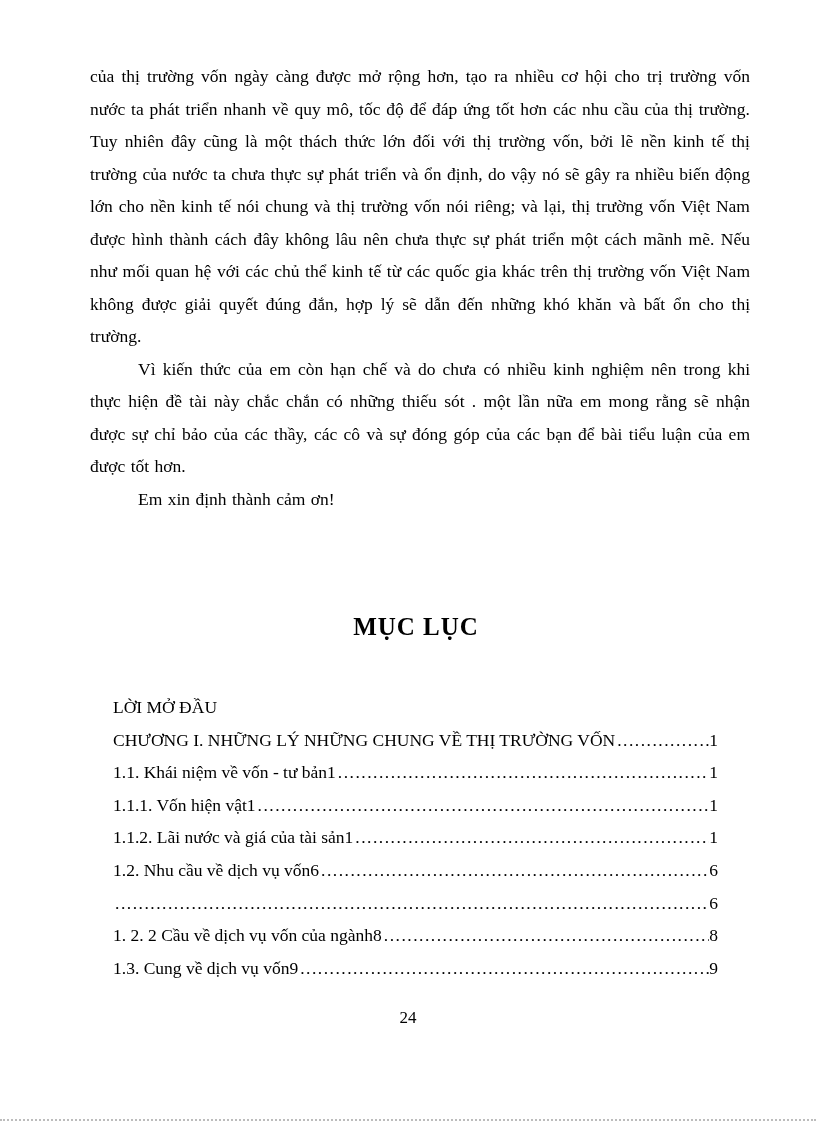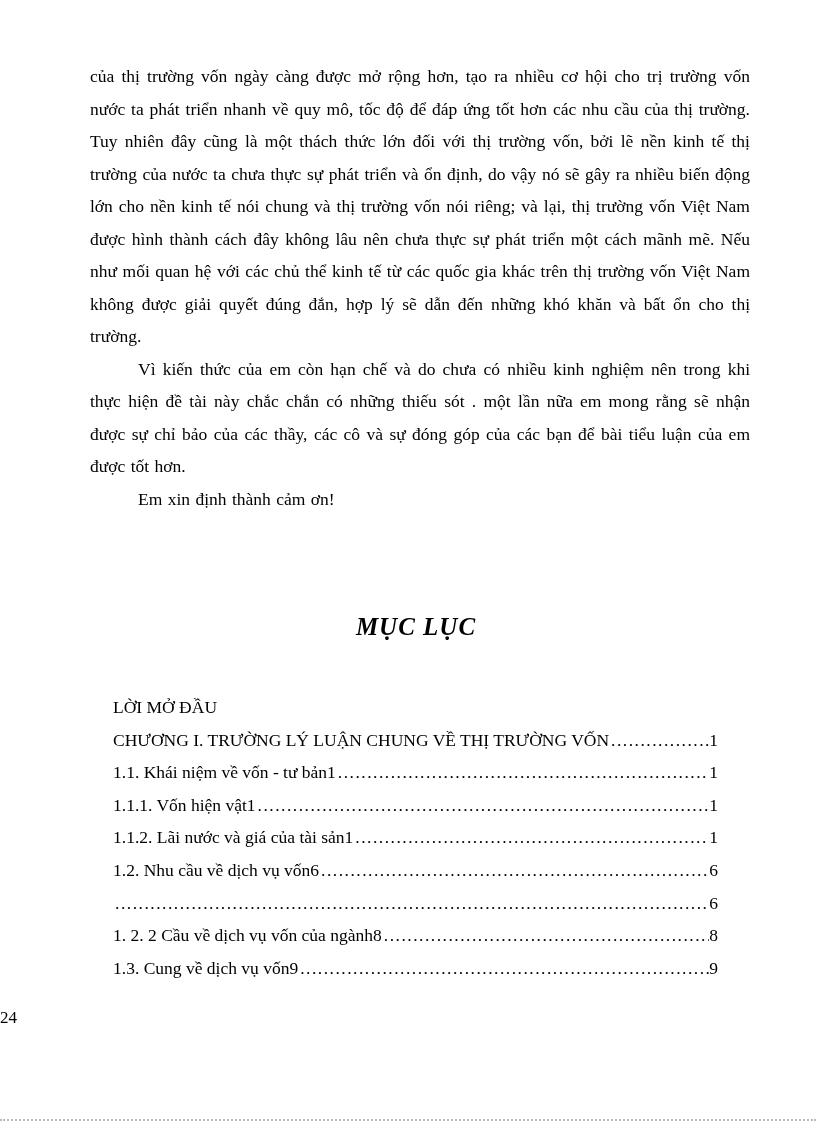--- a/index.html
+++ b/index.html
@@ -28,21 +28,20 @@
     word-spacing: 1px;
   }
   .para.indent { text-indent: 48px; }
   .para.closing { text-align: left; }
   .toc-title {
     margin: 98px 0 0 16px;
     text-align: center;
     font-size: 25px;
     font-weight: bold;
     letter-spacing: 1px;
-    font-style: italic;
   }
   .toc {
     margin: 50px 98px 0 113px;
   }
   .toc-row {
     display: flex;
     align-items: baseline;
     font-size: 17.5px;
     line-height: 32.6px;
   }
@@ -53,21 +52,21 @@
     white-space: nowrap;
     letter-spacing: 1.5px;
     margin-left: 2px;
   }
   .toc-page { white-space: nowrap; }
   .page-number {
     position: absolute;
     top: 1008px;
     left: 0;
     right: 0;
-    text-align: left;
+    text-align: center;
     font-size: 17px;
   }
   .bottom-border {
     position: absolute;
     left: 0;
     right: 0;
     bottom: 2px;
     border-top: 2px dotted #bcbcbc;
   }
 </style>
@@ -84,21 +83,21 @@
 
   <h1 class="toc-title">MỤC LỤC</h1>
 
   <div class="toc">
 
     <div class="toc-row">
       <span class="toc-label">LỜI MỞ ĐẦU</span>
     </div>
 
     <div class="toc-row">
-      <span class="toc-label">CHƯƠNG I. TRƯỜNG LÝ LUẬN CHUNG VỀ THỊ TRƯỜNG VỐN</span>
+      <span class="toc-label">CHƯƠNG I. NHỮNG LÝ NHỮNG CHUNG VỀ THỊ TRƯỜNG VỐN</span>
       <span class="toc-dots">....................................................................................................................................................................................................................................................................</span>
       <span class="toc-page">1</span>
     </div>
 
     <div class="toc-row">
       <span class="toc-label">1.1. Khái niệm về vốn - tư bản1</span>
       <span class="toc-dots">....................................................................................................................................................................................................................................................................</span>
       <span class="toc-page">1</span>
     </div>
 

